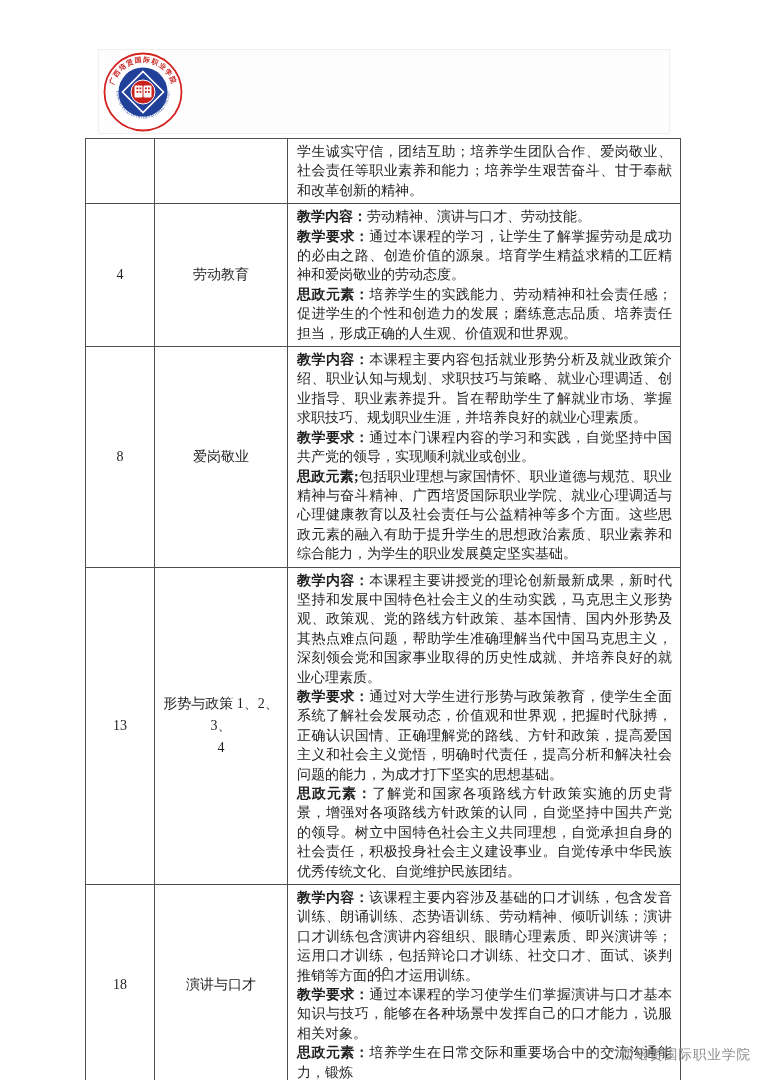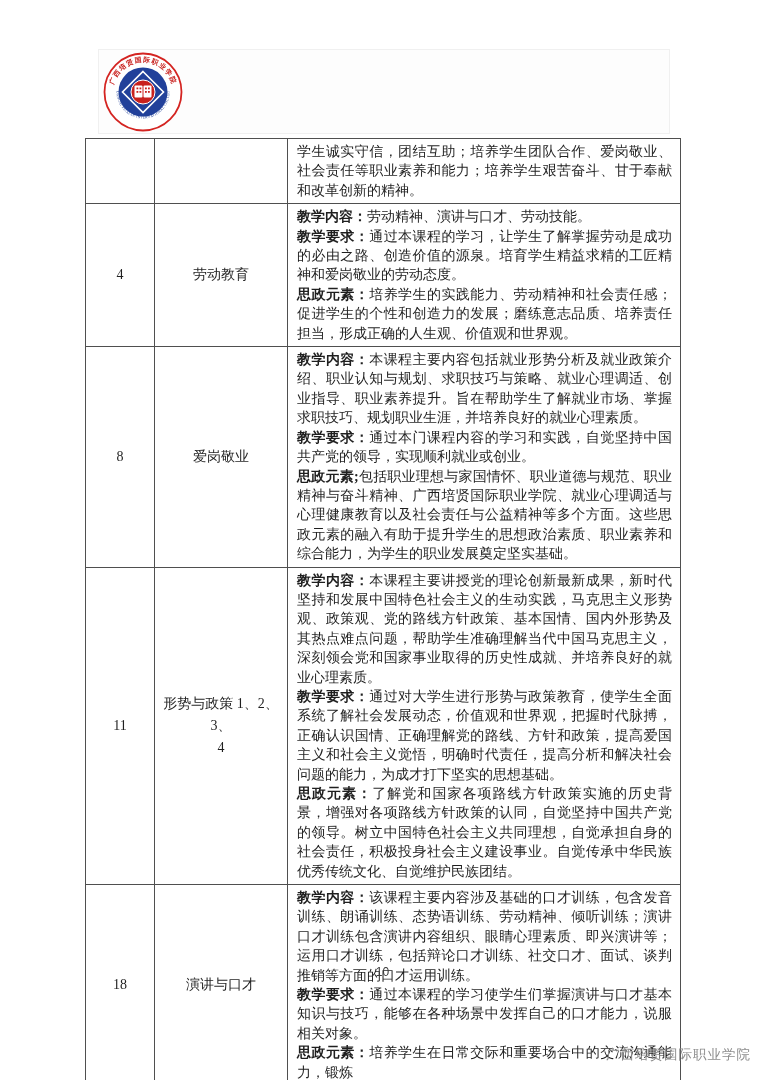--- a/index.html
+++ b/index.html
@@ -120,21 +120,21 @@
       <tr>
         <td class="c-no">8</td>
         <td class="c-course">爱岗敬业</td>
         <td class="c-desc">
           <p class="para"><b>教学内容：</b><span>本课程主要内容包括就业形势分析及就业政策介绍、职业认知与规划、求职技巧与策略、就业心理调适、创业指导、职业素养提升。旨在帮助学生了解就业市场、掌握求职技巧、规划职业生涯，并培养良好的就业心理素质。</span></p>
           <p class="para"><b>教学要求：</b><span>通过本门课程内容的学习和实践，自觉坚持中国共产党的领导，实现顺利就业或创业。</span></p>
           <p class="para"><b>思政元素;</b><span>包括职业理想与家国情怀、职业道德与规范、职业精神与奋斗精神、广西培贤国际职业学院、就业心理调适与心理健康教育以及社会责任与公益精神等多个方面。这些思政元素的融入有助于提升学生的思想政治素质、职业素养和综合能力，为学生的职业发展奠定坚实基础。</span></p>
         </td>
       </tr>
       <tr>
-        <td class="c-no">11</td>
+        <td class="c-no">13</td>
         <td class="c-course">形势与政策 1、2、3、
 4</td>
         <td class="c-desc">
           <p class="para"><b>教学内容：</b><span>本课程主要讲授党的理论创新最新成果，新时代坚持和发展中国特色社会主义的生动实践，马克思主义形势观、政策观、党的路线方针政策、基本国情、国内外形势及其热点难点问题，帮助学生准确理解当代中国马克思主义，深刻领会党和国家事业取得的历史性成就、并培养良好的就业心理素质。</span></p>
           <p class="para"><b>教学要求：</b><span>通过对大学生进行形势与政策教育，使学生全面系统了解社会发展动态，价值观和世界观，把握时代脉搏，正确认识国情、正确理解党的路线、方针和政策，提高爱国主义和社会主义觉悟，明确时代责任，提高分析和解决社会问题的能力，为成才打下坚实的思想基础。</span></p>
           <p class="para"><b>思政元素：</b><span>了解党和国家各项路线方针政策实施的历史背景，增强对各项路线方针政策的认同，自觉坚持中国共产党的领导。树立中国特色社会主义共同理想，自觉承担自身的社会责任，积极投身社会主义建设事业。自觉传承中华民族优秀传统文化、自觉维护民族团结。</span></p>
         </td>
       </tr>
       <tr>
         <td class="c-no">18</td>

